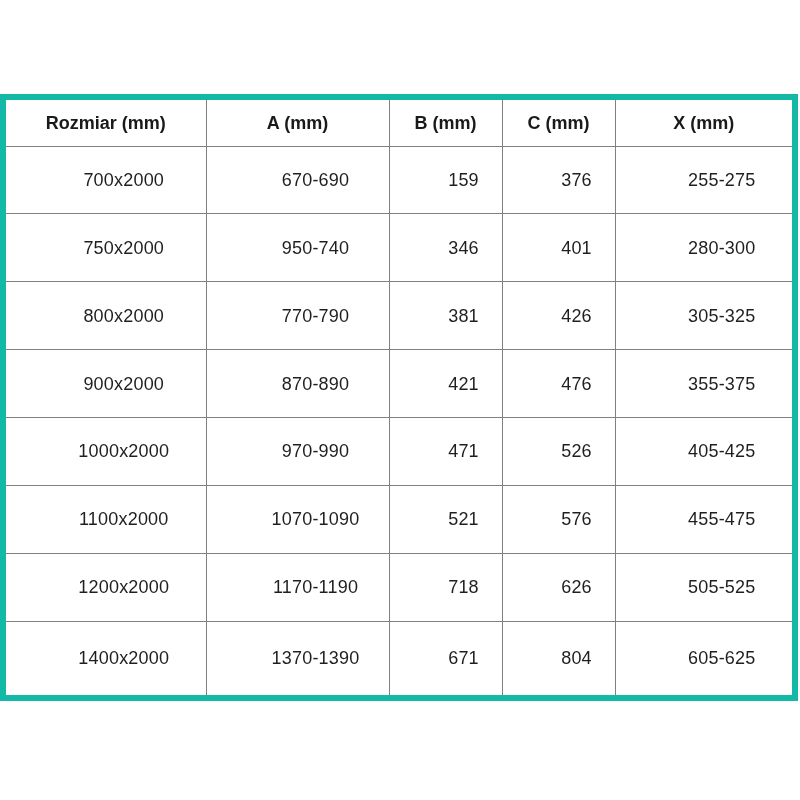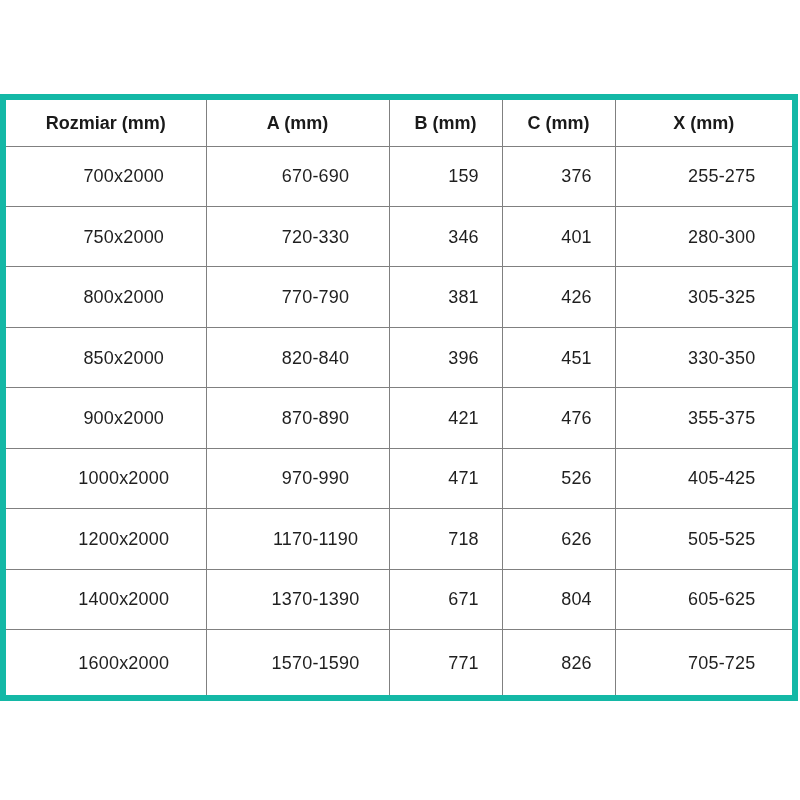--- a/index.html
+++ b/index.html
@@ -79,69 +79,62 @@
     <tbody>
         <tr>
           <td>700x2000</td>
           <td>670-690</td>
           <td>159</td>
           <td>376</td>
           <td>255-275</td>
         </tr>
         <tr>
           <td>750x2000</td>
-          <td>720-330</td>
+          <td>950-740</td>
           <td>346</td>
           <td>401</td>
           <td>280-300</td>
         </tr>
         <tr>
           <td>800x2000</td>
           <td>770-790</td>
           <td>381</td>
           <td>426</td>
           <td>305-325</td>
-        </tr>
-        <tr>
-          <td>850x2000</td>
-          <td>820-840</td>
-          <td>396</td>
-          <td>451</td>
-          <td>330-350</td>
         </tr>
         <tr>
           <td>900x2000</td>
           <td>870-890</td>
           <td>421</td>
           <td>476</td>
           <td>355-375</td>
         </tr>
         <tr>
           <td>1000x2000</td>
           <td>970-990</td>
           <td>471</td>
           <td>526</td>
           <td>405-425</td>
         </tr>
         <tr>
+          <td>1100x2000</td>
+          <td>1070-1090</td>
+          <td>521</td>
+          <td>576</td>
+          <td>455-475</td>
+        </tr>
+        <tr>
           <td>1200x2000</td>
           <td>1170-1190</td>
           <td>718</td>
           <td>626</td>
           <td>505-525</td>
         </tr>
         <tr>
           <td>1400x2000</td>
           <td>1370-1390</td>
           <td>671</td>
           <td>804</td>
           <td>605-625</td>
         </tr>
-        <tr>
-          <td>1600x2000</td>
-          <td>1570-1590</td>
-          <td>771</td>
-          <td>826</td>
-          <td>705-725</td>
-        </tr>
       </tbody>
   </table>
 </div>
 
 </body></html>

